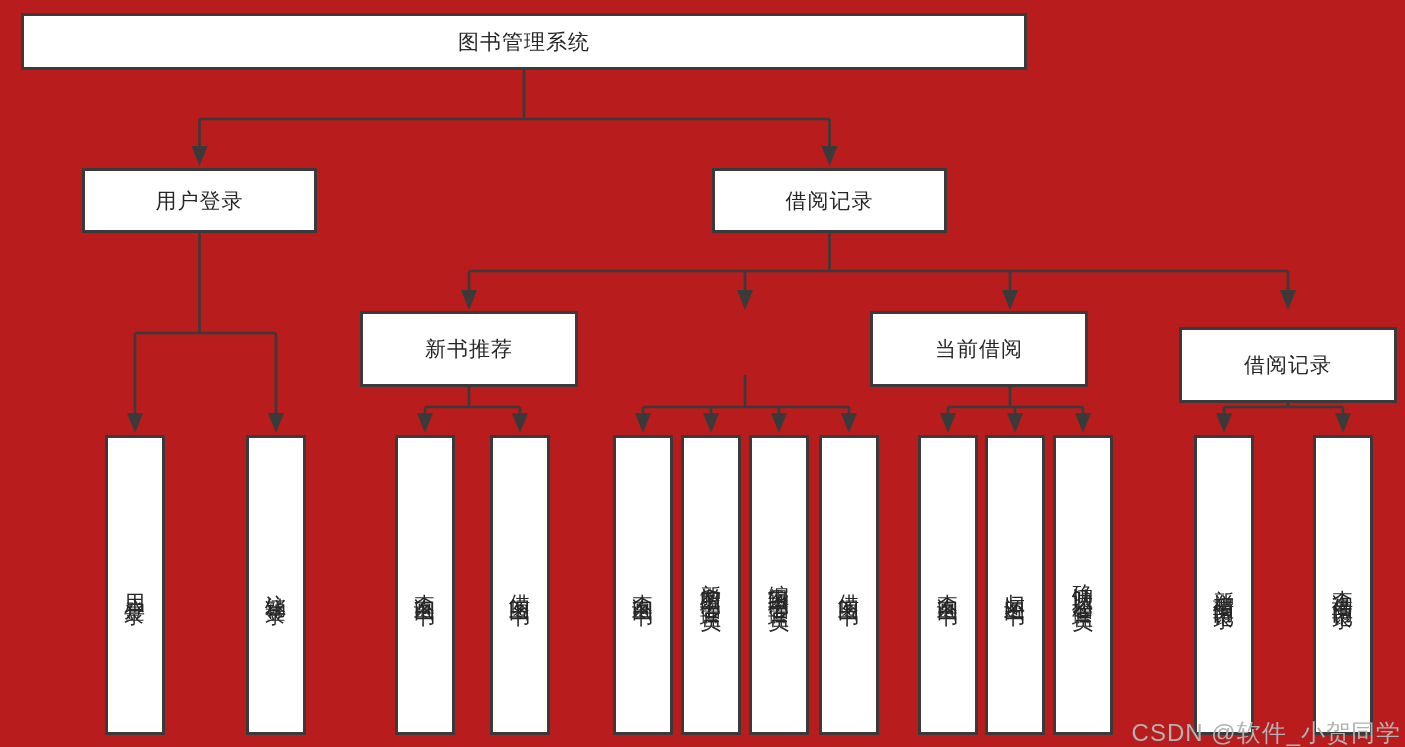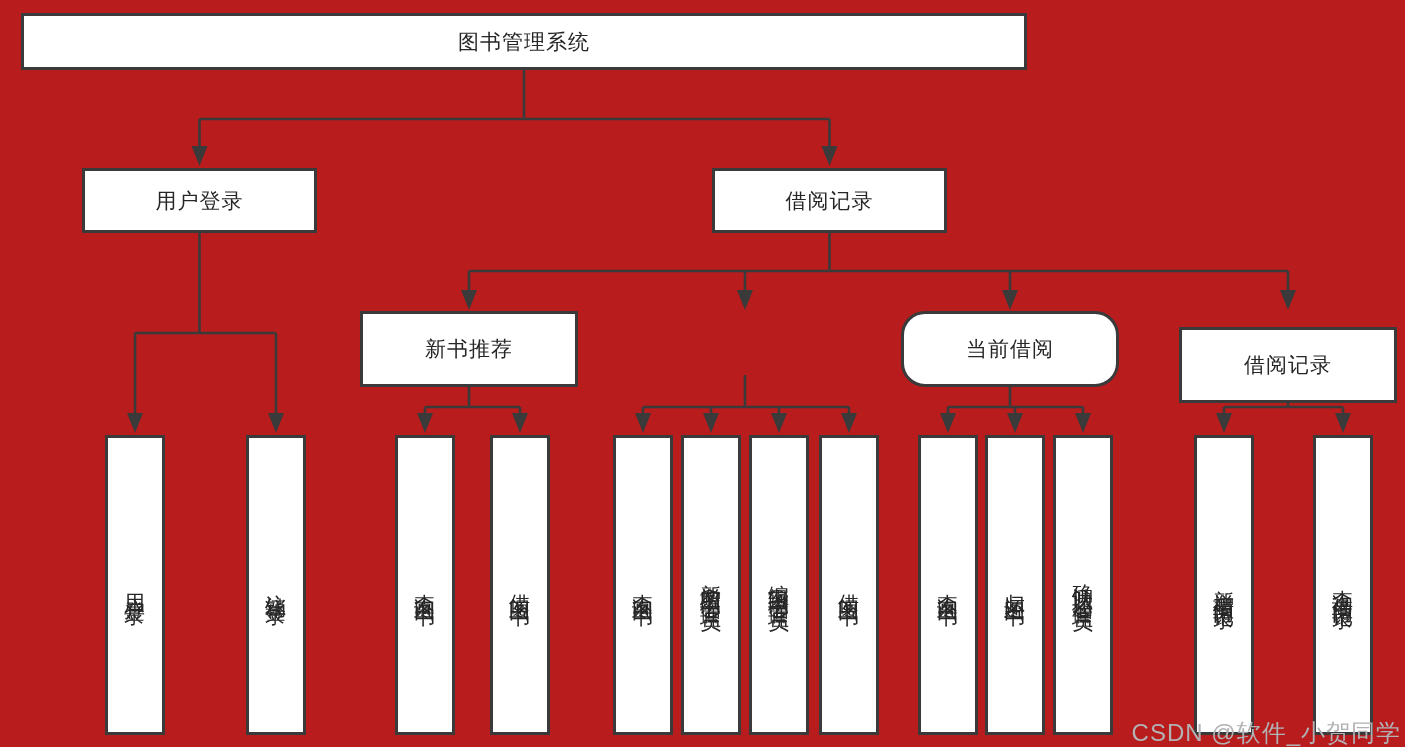--- a/index.html
+++ b/index.html
@@ -105,21 +105,21 @@
       <polygon points="1335,413 1351,413 1343,433"></polygon>
     </g>
   </svg>
 
   <div class="node node-root">图书管理系统</div>
 
   <div class="node node-l2" style="left:82px;">用户登录</div>
   <div class="node node-l2" style="left:712px;">借阅记录</div>
 
   <div class="node node-l3" style="left:360px;">新书推荐</div>
-  <div class="node node-l3" style="left:901px;border-radius:24px;">当前借阅</div>
+  <div class="node node-l3" style="left:870px;">当前借阅</div>
   <div class="node node-l3" style="left:1179px;margin-top:16px;">借阅记录</div>
 
   <div class="node leaf" style="left:105px;">
     <span class="vtext">用户登录</span>
   </div>
   <div class="node leaf" style="left:246px;">
     <span class="vtext">注销登录</span>
   </div>
   <div class="node leaf" style="left:395px;">
     <span class="vtext">查询图书</span>

